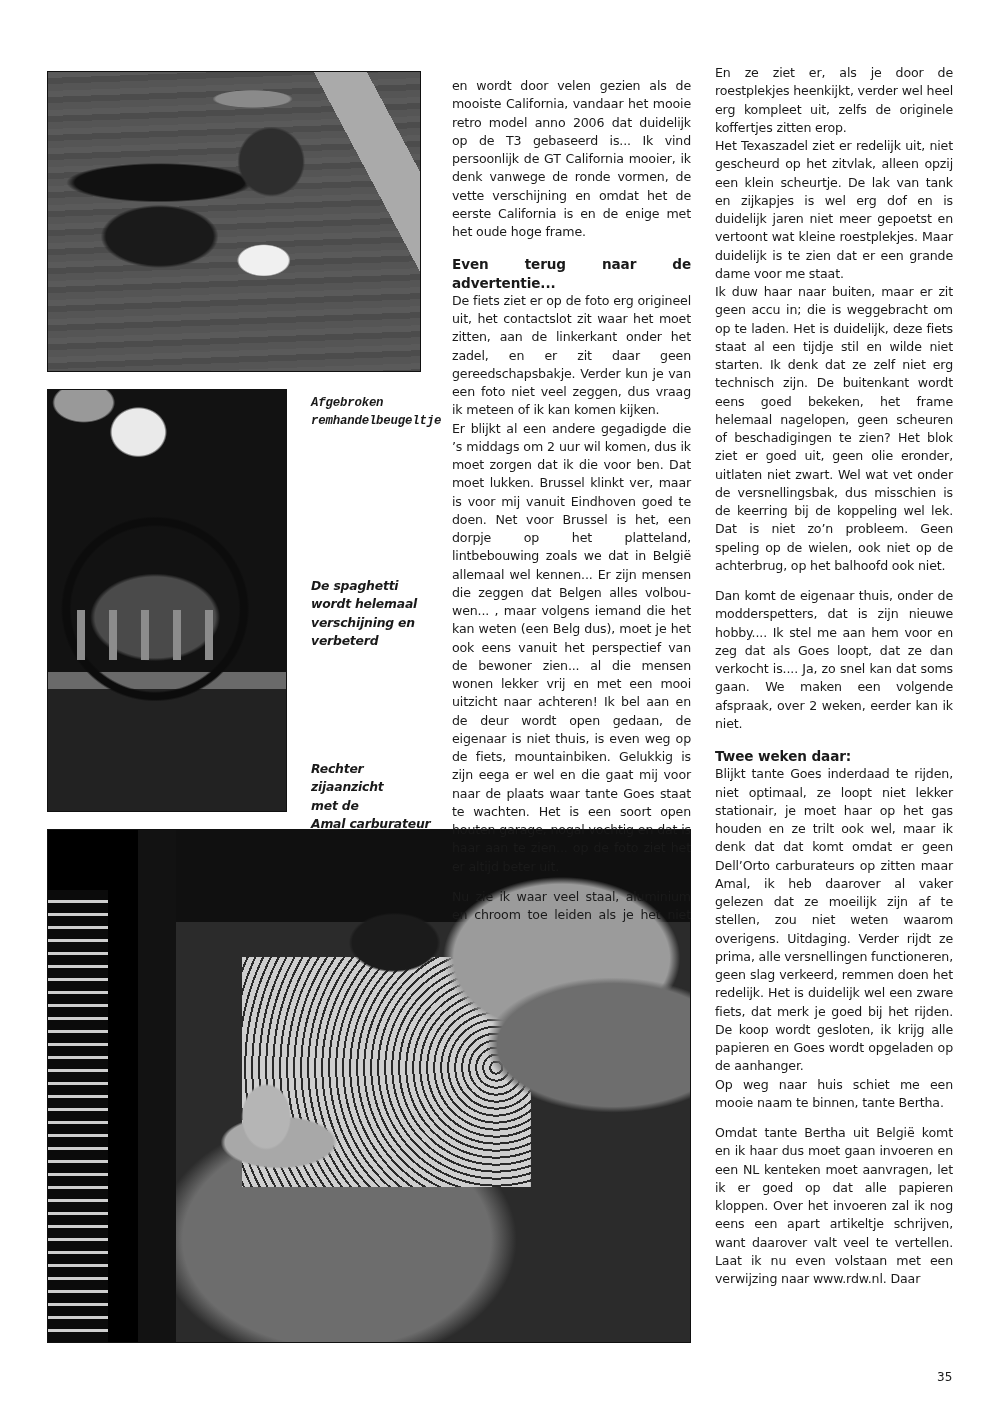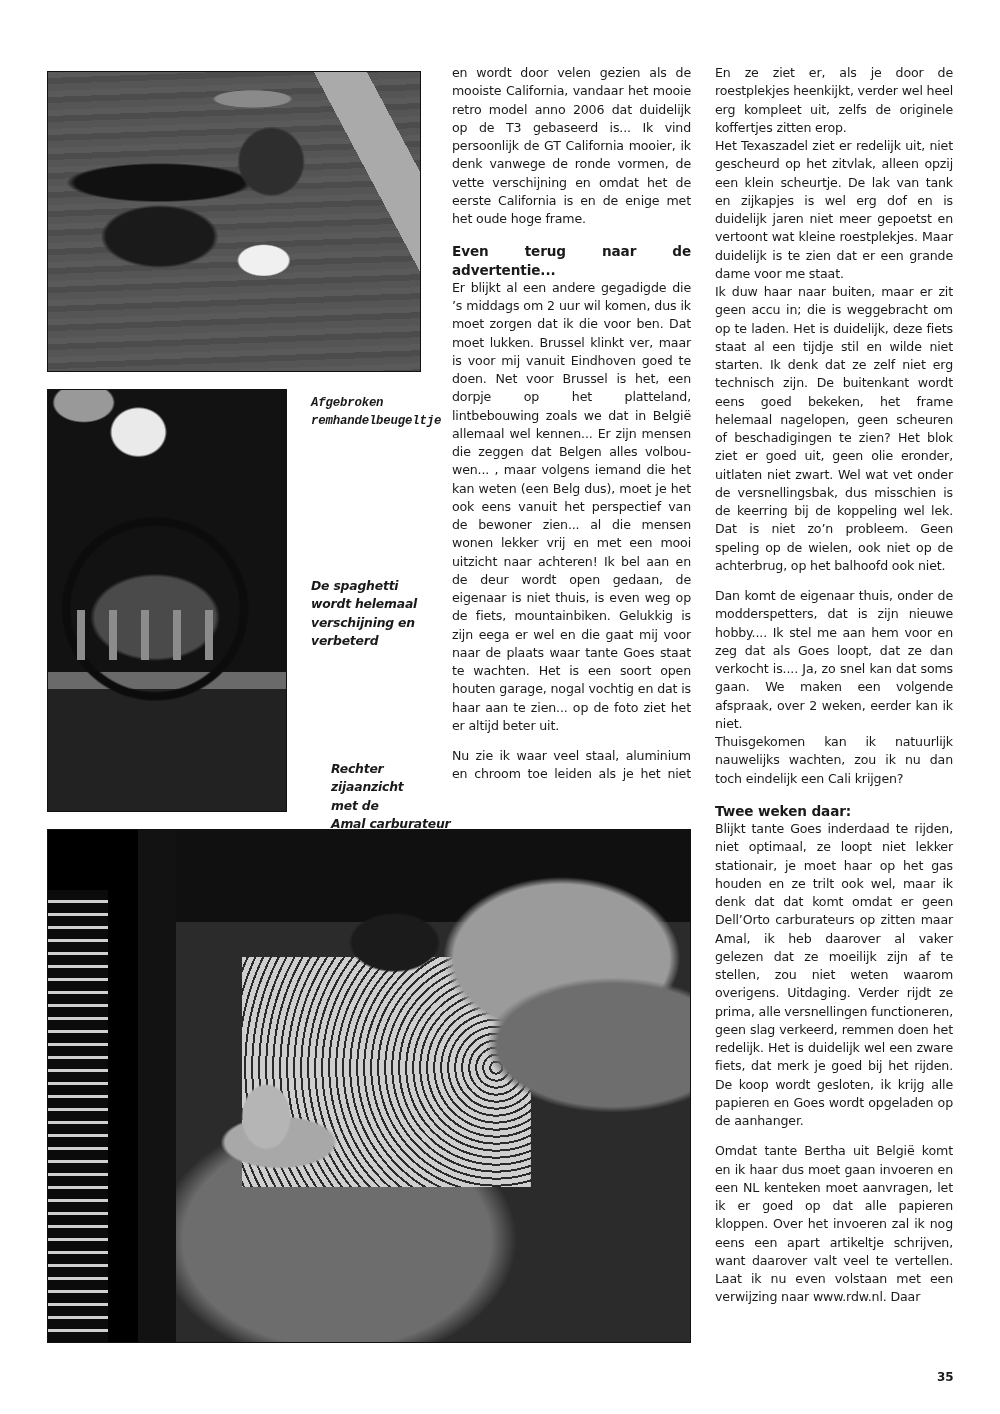--- a/index.html
+++ b/index.html
@@ -4,21 +4,21 @@
 <style>
   html, body { margin: 0; padding: 0; background: #ffffff; }
   body { width: 1000px; height: 1414px; position: relative; overflow: hidden;
          font-family: "DejaVu Sans", sans-serif; color: #1a1a1a; }
   .photo { position: absolute; border: 1.5px solid #111; box-sizing: border-box; overflow: hidden; background: #3a3a3a; }
   .col { position: absolute; font-size: 12.6px; line-height: 18.25px; text-align: justify; hyphens: manual; letter-spacing: -0.15px; }
   .col p { margin: 0; }
   .col p.gap { margin-top: 12px; }
   .col h3 { margin: 14px 0 0 0; font-size: 13.6px; line-height: 18.25px; font-weight: bold; letter-spacing: -0.1px; }
   .caption { position: absolute; left: 311px; width: 120px; font-size: 12.4px; line-height: 18.3px; font-weight: bold; font-style: italic; letter-spacing: -0.2px; }
-  .pagenum { position: absolute; left: 937px; top: 1370px; font-size: 12px; font-weight: bold; }
+  .pagenum { position: absolute; left: 937px; top: 1370px; font-size: 12px; font-weight: normal; }
 
   
   #photo1 { left: 47px; top: 71px; width: 374px; height: 301px;
     background:
       radial-gradient(ellipse 12% 9% at 58% 63%, #f0f0f0 0 55%, transparent 60%),
       radial-gradient(ellipse 14% 18% at 60% 30%, #2e2e2e 0 60%, transparent 65%),
       radial-gradient(ellipse 24% 16% at 30% 55%, #1a1a1a 0 60%, transparent 66%),
       linear-gradient(180deg, transparent 0 28%, transparent 28%),
       radial-gradient(ellipse 38% 10% at 30% 37%, #111 0 60%, transparent 66%),
       linear-gradient(62deg, transparent 0 80%, #aaa 80% 90%, transparent 90%),
@@ -60,37 +60,38 @@
 <div class="caption" style="top:394px;font-family:Liberation Mono, monospace;">
   <div>Afgebroken</div>
   <div>remhandelbeugeltje</div>
 </div>
 <div class="caption" style="top:577px;">
   <div>De spaghetti</div>
   <div>wordt helemaal</div>
   <div>verschijning en</div>
   <div>verbeterd</div>
 </div>
-<div class="caption" style="top:760px;margin-left:20px;">
+<div class="caption" style="top:760px;">
   <div>Rechter zijaanzicht</div>
   <div>met de</div>
   <div>Amal carburateur</div>
 </div>
 
-<div class="col" style="left:452px; top:64px; width:239px;">
+<div class="col" style="left:452px; top:77px; width:239px;">
   <p>en wordt door velen gezien als de mooiste California, vandaar het mooie retro model anno 2006 dat duidelijk op de T3 gebaseerd is... Ik vind persoonlijk de GT California mooier, ik denk vanwege de ronde vormen, de vette verschijning en omdat het de eerste California is en de enige met het oude hoge frame.</p>
   <h3>Even terug naar de advertentie...</h3>
+  <p>De fiets ziet er op de foto erg origineel uit, het contactslot zit waar het moet zitten, aan de linkerkant onder het zadel, en er zit daar geen gereedschapsbakje. Verder kun je van een foto niet veel zeggen, dus vraag ik meteen of ik kan komen kijken.</p>
   <p>Er blijkt al een andere gegadigde die ’s middags om 2 uur wil komen, dus ik moet zorgen dat ik die voor ben. Dat moet lukken. Brussel klinkt ver, maar is voor mij vanuit Eindhoven goed te doen. Net voor Brussel is het, een dorpje op het platteland, lintbebouwing zoals we dat in België allemaal wel kennen... Er zijn men­sen die zeggen dat Belgen alles volbou­wen... , maar volgens iemand die het kan weten (een Belg dus), moet je het ook eens vanuit het perspectief van de bewo­ner zien... al die mensen wonen lekker vrij en met een mooi uitzicht naar achteren! Ik bel aan en de deur wordt open gedaan, de eigenaar is niet thuis, is even weg op de fiets, mountainbiken. Gelukkig is zijn eega er wel en die gaat mij voor naar de plaats waar tante Goes staat te wachten. Het is een soort open houten garage, nogal vochtig en dat is haar aan te zien... op de foto ziet het er altijd beter uit.</p>
   <p class="gap" style="height:36.5px; overflow:hidden;">Nu zie ik waar veel staal, aluminium en chroom toe leiden als je het niet bij­houdt... roest en oxidatie van alle kanten.</p>
 </div>
 
 <div class="col" style="left:715px; top:64px; width:238px;">
   <p>En ze ziet er, als je door de roestplekjes heenkijkt, verder wel heel erg kompleet uit, zelfs de originele koffertjes zitten erop.</p>
   <p>Het Texaszadel ziet er redelijk uit, niet gescheurd op het zitvlak, alleen opzij een klein scheurtje. De lak van tank en zijkap­jes is wel erg dof en is duidelijk jaren niet meer gepoetst en vertoont wat kleine roestplekjes. Maar duidelijk is te zien dat er een grande dame voor me staat.</p>
   <p>Ik duw haar naar buiten, maar er zit geen accu in; die is weggebracht om op te laden. Het is duidelijk, deze fiets staat al een tijdje stil en wilde niet starten. Ik denk dat ze zelf niet erg technisch zijn. De buitenkant wordt eens goed bekeken, het frame helemaal nagelopen, geen scheu­ren of beschadigingen te zien? Het blok ziet er goed uit, geen olie eronder, uitla­ten niet zwart. Wel wat vet onder de ver­snellingsbak, dus misschien is de keerring bij de koppeling wel lek. Dat is niet zo’n probleem. Geen speling op de wielen, ook niet op de achterbrug, op het balhoofd ook niet.</p>
   <p class="gap">Dan komt de eigenaar thuis, onder de modderspetters, dat is zijn nieuwe hobby.... Ik stel me aan hem voor en zeg dat als Goes loopt, dat ze dan verkocht is.... Ja, zo snel kan dat soms gaan. We maken een volgende afspraak, over 2 weken, eerder kan ik niet.</p>
-  <p>Thuisgekomen kan ik natuurlijk nauwe­lijks wachten, zou ik nu dan toch eindelijk een Cali krijgen?</p>
   <h3>Twee weken daar:</h3>
   <p>Blijkt tante Goes inderdaad te rijden, niet optimaal, ze loopt niet lekker stationair, je moet haar op het gas houden en ze trilt ook wel, maar ik denk dat dat komt omdat er geen Dell’Orto carburateurs op zitten maar Amal, ik heb daarover al vaker gelezen dat ze moeilijk zijn af te stellen, zou niet weten waarom overigens. Uitdaging. Verder rijdt ze prima, alle ver­snellingen functioneren, geen slag ver­keerd, remmen doen het redelijk. Het is duidelijk wel een zware fiets, dat merk je goed bij het rijden. De koop wordt geslo­ten, ik krijg alle papieren en Goes wordt opgeladen op de aanhanger.</p>
+  <p>Op weg naar huis schiet me een mooie naam te binnen, tante Bertha.</p>
   <p class="gap">Omdat tante Bertha uit België komt en ik haar dus moet gaan invoeren en een NL kenteken moet aanvragen, let ik er goed op dat alle papieren kloppen. Over het invoeren zal ik nog eens een apart artikel­tje schrijven, want daarover valt veel te vertellen. Laat ik nu even volstaan met een verwijzing naar www.rdw.nl. Daar</p>
 </div>
 
 <div class="pagenum">35</div>
 
 </body></html>

